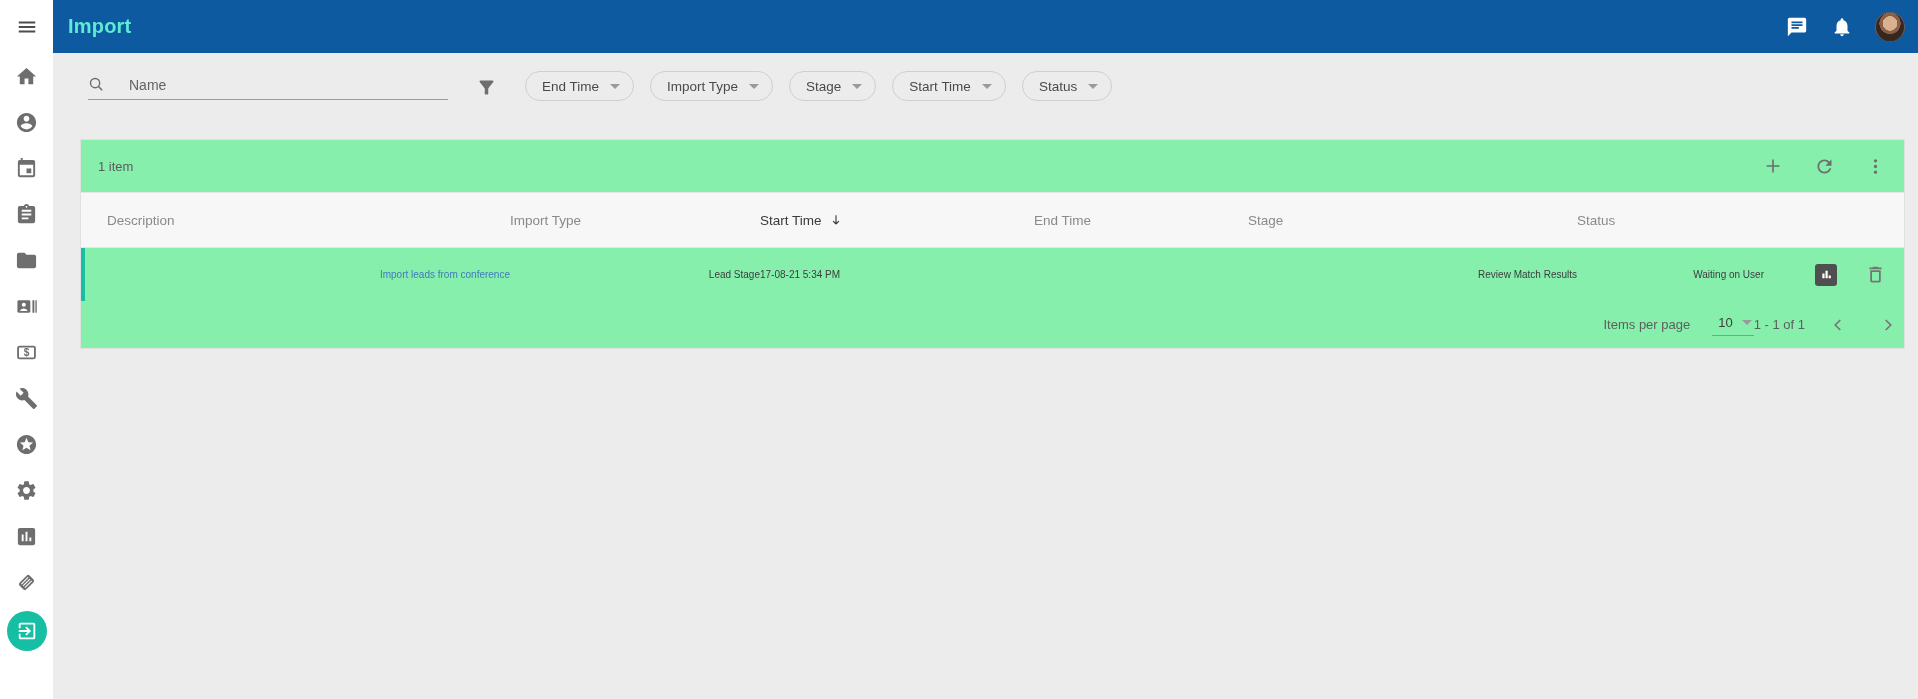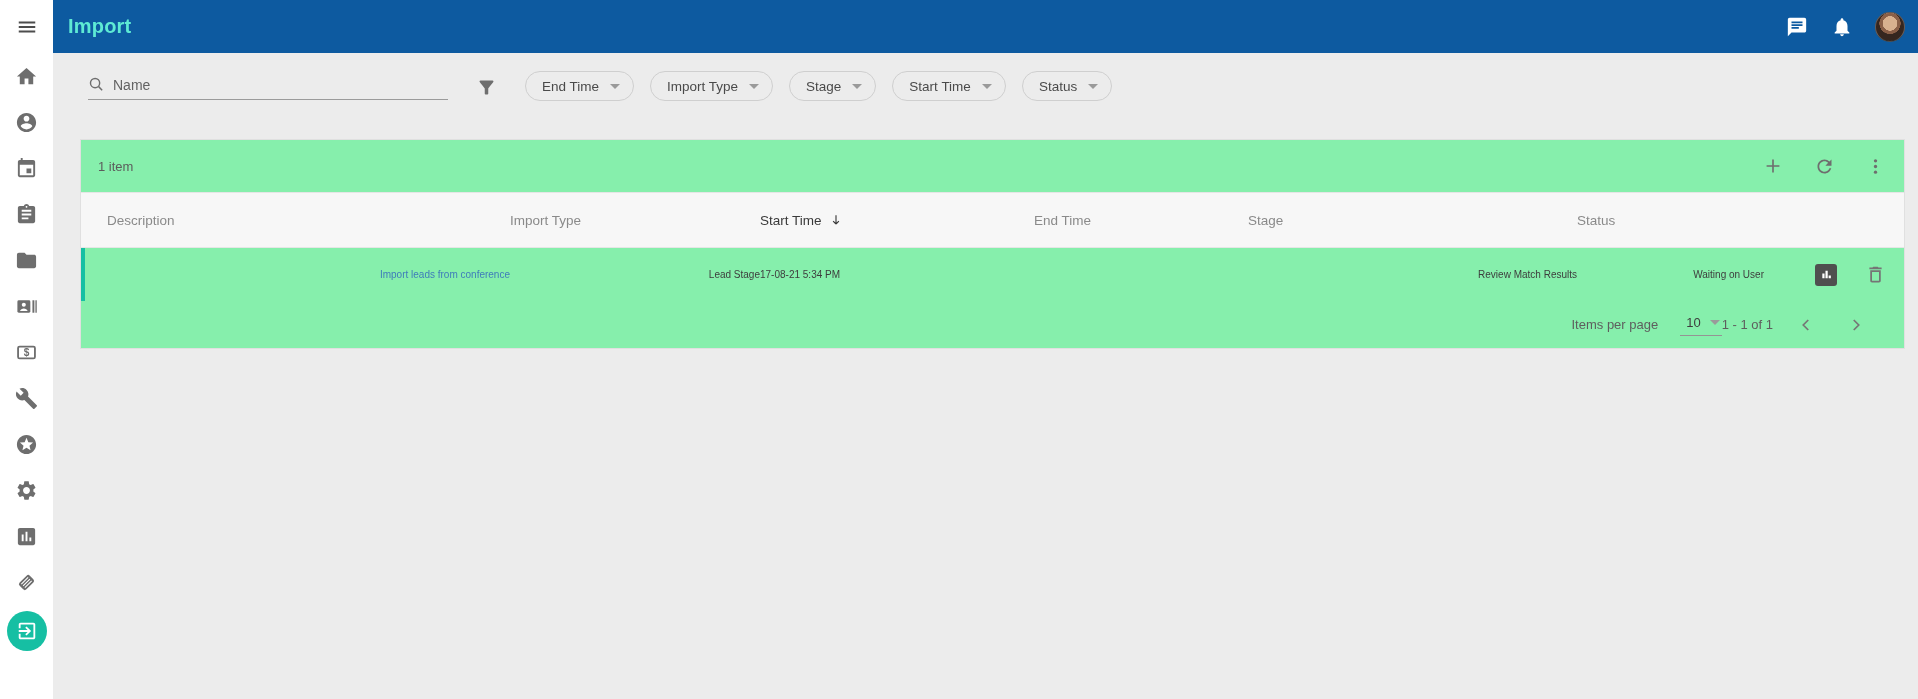--- a/index.html
+++ b/index.html
@@ -41,21 +41,21 @@
     background:
       radial-gradient(circle at 50% 38%, #d9b18f 0 30%, #8a5f47 31% 44%, #35261f 45% 72%, #151312 73%);
     box-shadow:0 0 0 1px rgba(255,255,255,.25) inset;
   }
 
   
   .main { position:absolute; left:53px; top:53px; right:0; bottom:0; }
 
   .filterbar { height:62px; display:flex; align-items:center; padding-left:35px; }
   .search {
-    width:360px; display:flex; align-items:center; gap:8px;
+    width:360px; display:flex; align-items:center; gap:24px;
     border-bottom:1px solid #9b9b9b; padding-bottom:6px; margin-top:8px;
   }
   .search input {
     border:none; outline:none; background:transparent; flex:1;
     font-family:"Liberation Sans",sans-serif; font-size:14px; color:#3c3c3c;
   }
   .search input::placeholder { color:#636363; opacity:1; }
   .funnel { margin-left:28px; margin-top:6px; cursor:pointer; }
   .chips { display:flex; align-items:center; gap:16px; margin-left:28px; margin-top:4px; }
   .chip {
@@ -103,21 +103,21 @@
   .link { color:#3f7cba; text-decoration:none; cursor:pointer; }
 
   .chart-btn {
     width:22px; height:22px; border-radius:3px; background:#4f4f4f;
     display:flex; align-items:center; justify-content:center; cursor:pointer;
   }
   .icon-btn { width:24px; height:24px; display:flex; align-items:center; justify-content:center; cursor:pointer; }
 
   .pager {
     height:47px; display:flex; align-items:center; justify-content:flex-end;
-    padding-right:36px; font-size:13px; color:#5e5e5e;
+    padding-right:4px; font-size:13px; color:#5e5e5e;
   }
   .pagesize {
     display:flex; align-items:center; gap:9px; margin-left:22px;
     border-bottom:1px solid #949494; padding:2px 2px 5px 6px; cursor:pointer; color:#3d3d3d;
   }
   .range { }
   .pg-chevrons { display:flex; align-items:center; gap:26px; margin-left:21px; }
 </style>
 </head>
 <body>

